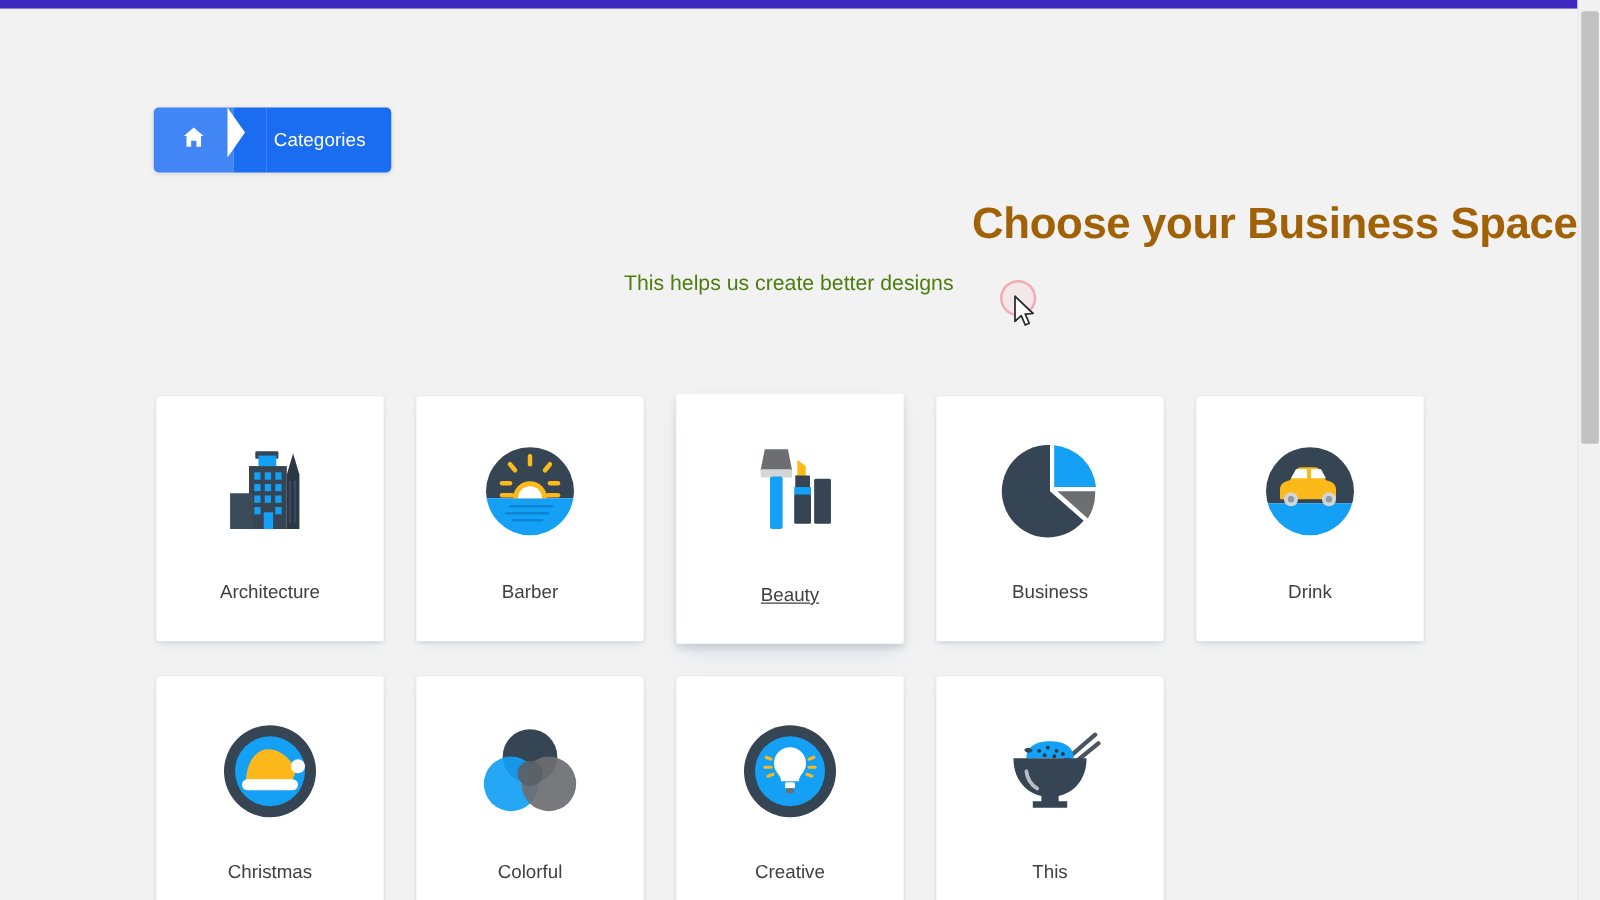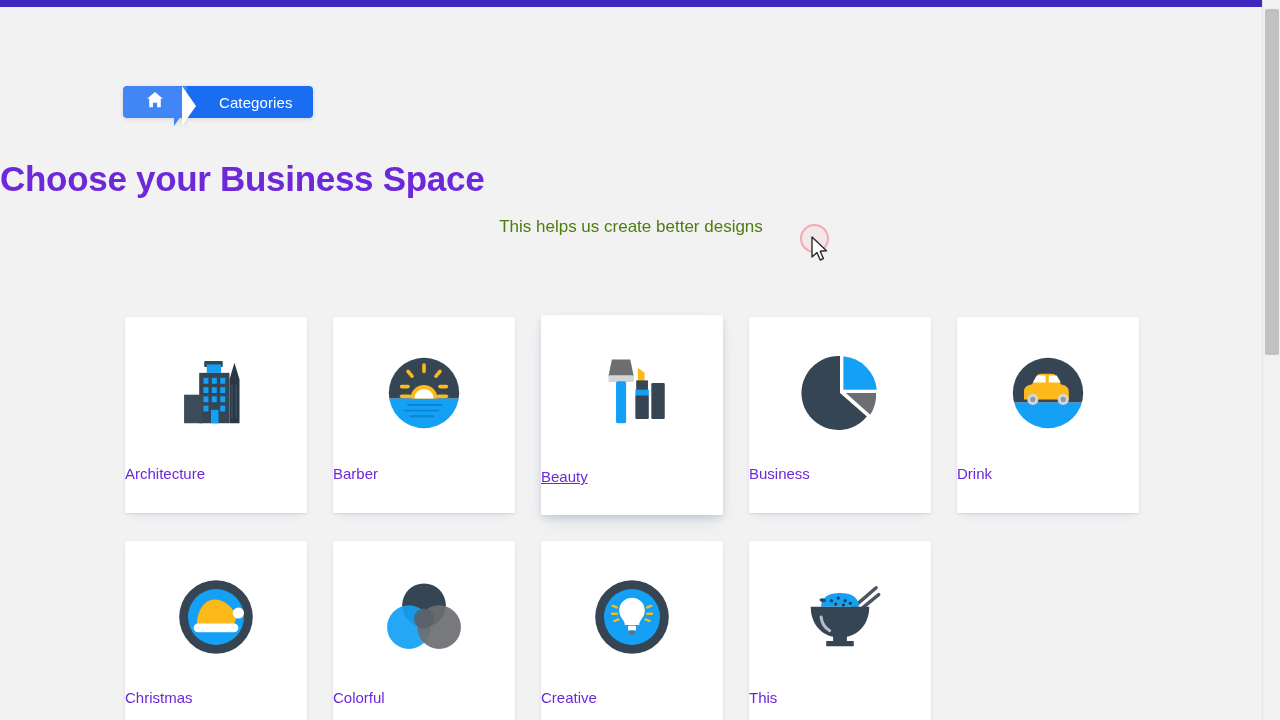--- a/index.html
+++ b/index.html
@@ -21,21 +21,21 @@
   
   .viewport {
     position: absolute; top: 7px; left: 0;
     width: 1262px; height: 713px;
     background: #f2f2f3;
   }
 
   
   .breadcrumb {
     position: absolute; left: 107px; top: 79px;
-    height: 32px; display: flex; align-items: stretch;
+    height: 52px; display: flex; align-items: stretch;
     filter: drop-shadow(0 1px 2px rgba(0,0,0,0.12));
     padding-left: 16px;
   }
   .crumb-home {
     position: relative;
     width: 64px; background: #4285f4;
     border-radius: 4px 0 0 4px;
     display: flex; align-items: center; justify-content: center;
   }
   .crumb-sep {
@@ -59,22 +59,22 @@
     background: #1a6cf0; color: #fff;
     border-radius: 0 4px 4px 0;
     display: flex; align-items: center;
     padding: 0 20px 0 6px;
     font-size: 15px; letter-spacing: .1px;
   }
 
   
   .page-title {
     position: absolute; left: 0; top: 152px; width: 1262px;
-    text-align: left;
-    font-size: 35px; font-weight: bold; color: #6d28d9;
+    text-align: right;
+    font-size: 35px; font-weight: bold; color: #a16207;
     letter-spacing: -.3px;
   }
   .page-subtitle {
     position: absolute; left: 0; top: 210px; width: 1262px;
     text-align: center;
     font-size: 17px; color: #4d7c0f;
   }
 
   
   .grid {
@@ -99,21 +99,22 @@
     height: 200px; margin-top: -2px;
     box-shadow: 0 3px 6px rgba(60,72,88,0.16), 0 10px 18px -6px rgba(70,110,160,0.18);
   }
   .card-icon {
     margin-top: 30px; width: 92px; height: 92px;
     display: flex; align-items: center; justify-content: center;
   }
   .card.hovered .card-icon { margin-top: 32px; }
   .card-label {
     position: absolute; bottom: 31px; left: 0; width: 100%;
-    font-size: 15px; color: #6d28d9;
+    text-align: center;
+    font-size: 15px; color: #404040;
   }
   .card.hovered .card-label { bottom: 30px; text-decoration: underline; }
 
   
   .scrollbar-track {
     position: absolute; top: 0; right: 0;
     width: 18px; height: 720px;
     background: #f1f1f1;
     border-left: 1px solid #e6e6e6;
   }

